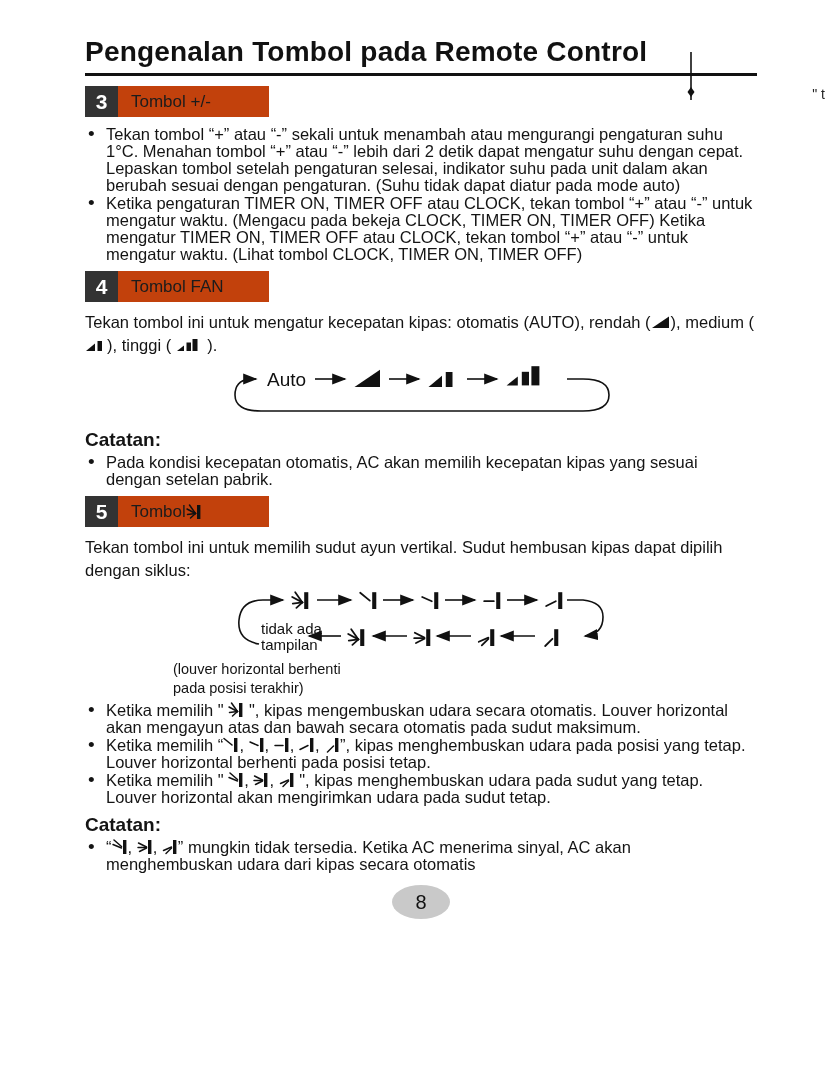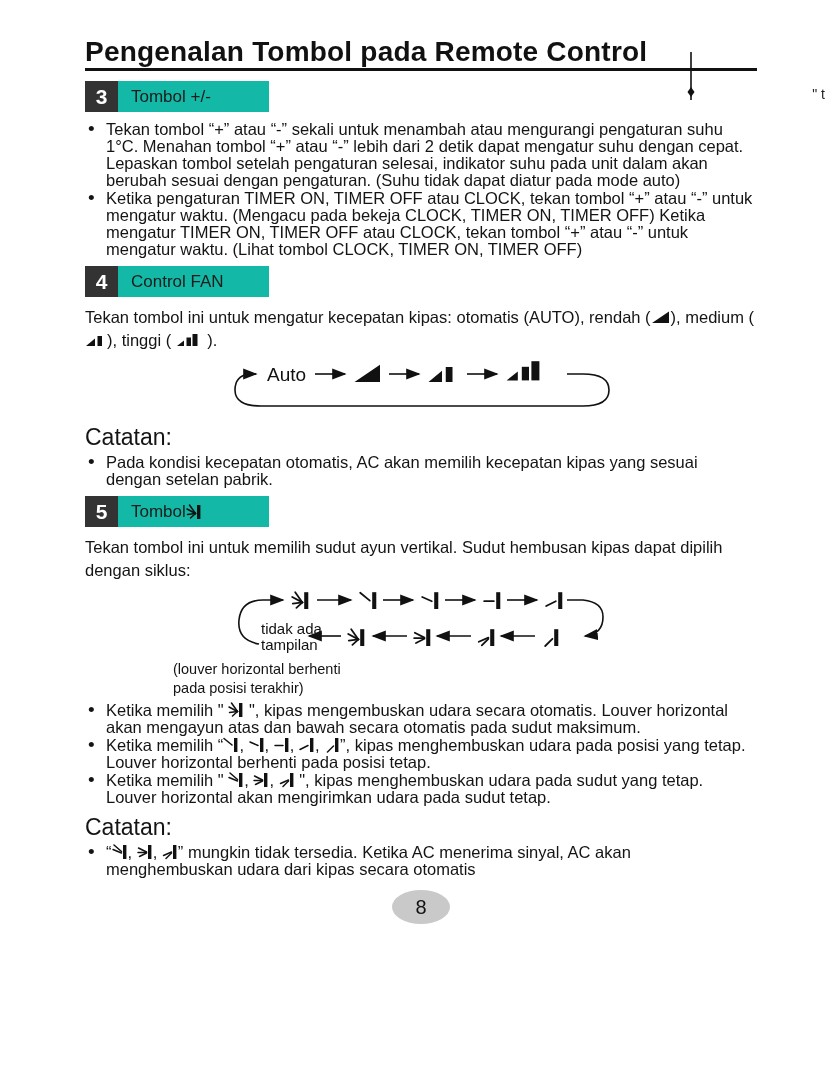--- a/index.html
+++ b/index.html
@@ -5,45 +5,45 @@
   html,body{margin:0;padding:0;background:#e8e8e8;}
   .page{
     position:relative;width:835px;height:1080px;margin:0 auto;
     background:#ffffff;overflow:hidden;
     font-family:"Liberation Sans","DejaVu Sans",sans-serif;
     color:#141414;
   }
   .content{padding:36px 78px 0 85px;}
   h1.doc-title{
     font-size:28px;font-weight:bold;margin:0 0 10px 0;
-    border-bottom:3px solid #111;
+    padding-bottom:5px;border-bottom:3px solid #111;
     letter-spacing:0.2px;color:#111;
   }
   .corner-frag{position:absolute;top:86px;right:10px;font-size:14px;color:#222;}
   .reg-mark{position:absolute;left:684px;top:50px;}
   .sec-head{display:flex;align-items:stretch;height:31px;margin:8px 0 9px 0;}
   .sec-num{
     width:33px;background:#333;color:#fff;font-weight:bold;font-size:21px;
     display:flex;align-items:center;justify-content:center;
   }
   .sec-title{
-    background:#14b8a6;color:#1c1c1c;font-size:17px;
+    background:#c2410c;color:#1c1c1c;font-size:17px;
     display:flex;align-items:center;padding:0 18px 0 13px;min-width:120px;
   }
   .body-text{font-size:16.5px;line-height:23px;}
   p.para{margin:0 0 2px 0;}
   ul.blist{list-style:none;margin:0 0 8px 0;padding:0;}
   ul.blist li{
     position:relative;padding-left:21px;margin:0 0 1px 0;
     font-size:16.5px;line-height:17px;
   }
   ul.blist li::before{
     content:"\2022";position:absolute;left:3px;top:-1px;font-size:19px;
   }
-  .note-head{font-size:23px;font-weight:normal;margin:6px 0 3px 0;}
+  .note-head{font-size:19px;font-weight:bold;margin:6px 0 3px 0;}
   .gicon{display:inline-block;vertical-align:-2px;}
   .diagram{display:block;}
   .fan-cycle{margin:2px 0 0 138px;}
   .swing-cycle{margin:0 0 0 148px;}
   .cycle-caption{font-size:14.5px;line-height:19px;margin:0 0 4px 88px;}
   .diagram text{fill:#111;font-family:"Liberation Sans","DejaVu Sans",sans-serif;}
   .diagram .curve{fill:none;stroke:#111;stroke-width:1.6;}
   .diagram .arrow{stroke:#111;stroke-width:1.6;}
   .page-oval{
     width:58px;height:34px;border-radius:50%;background:#c9c9c9;
@@ -71,21 +71,21 @@
       <span class="sec-num">3</span>
       <span class="sec-title">Tombol +/-</span>
     </div>
     <ul class="blist">
       <li>Tekan tombol “+” atau “-” sekali untuk menambah atau mengurangi pengaturan suhu 1°C. Menahan tombol “+” atau “-” lebih dari 2 detik dapat mengatur suhu dengan cepat. Lepaskan tombol setelah pengaturan selesai, indikator suhu pada unit dalam akan berubah sesuai dengan pengaturan. (Suhu tidak dapat diatur pada mode auto)</li>
       <li>Ketika pengaturan TIMER ON, TIMER OFF atau CLOCK, tekan tombol “+” atau “-” untuk mengatur waktu. (Mengacu pada bekeja CLOCK, TIMER ON, TIMER OFF) Ketika mengatur TIMER ON, TIMER OFF atau CLOCK, tekan tombol “+” atau “-” untuk mengatur waktu. (Lihat tombol CLOCK, TIMER ON, TIMER OFF)</li>
     </ul>
 
     <div class="sec-head">
       <span class="sec-num">4</span>
-      <span class="sec-title">Control FAN</span>
+      <span class="sec-title">Tombol FAN</span>
     </div>
     <p class="para body-text">Tekan tombol ini untuk mengatur kecepatan kipas: otomatis (AUTO), rendah (<svg width="20" height="16" viewBox="0 0 20 16" class="gicon">
           <polygon points="1,14 18,14 18,2.5" fill="#111"></polygon>
         </svg>), medium (<svg width="22" height="16" viewBox="0 0 22 16" class="gicon">
           <polygon points="1,14 10,14 10,6.5" fill="#111"></polygon>
           <rect x="12.5" y="4" width="4.5" height="10" fill="#111"></rect>
         </svg>), tinggi ( <svg width="27" height="16" viewBox="0 0 27 16" class="gicon">
           <polygon points="1,14 8,14 8,8.5" fill="#111"></polygon>
           <rect x="10.5" y="5.5" width="4.5" height="8.5" fill="#111"></rect>
           <rect x="16.5" y="2" width="5" height="12" fill="#111"></rect>

